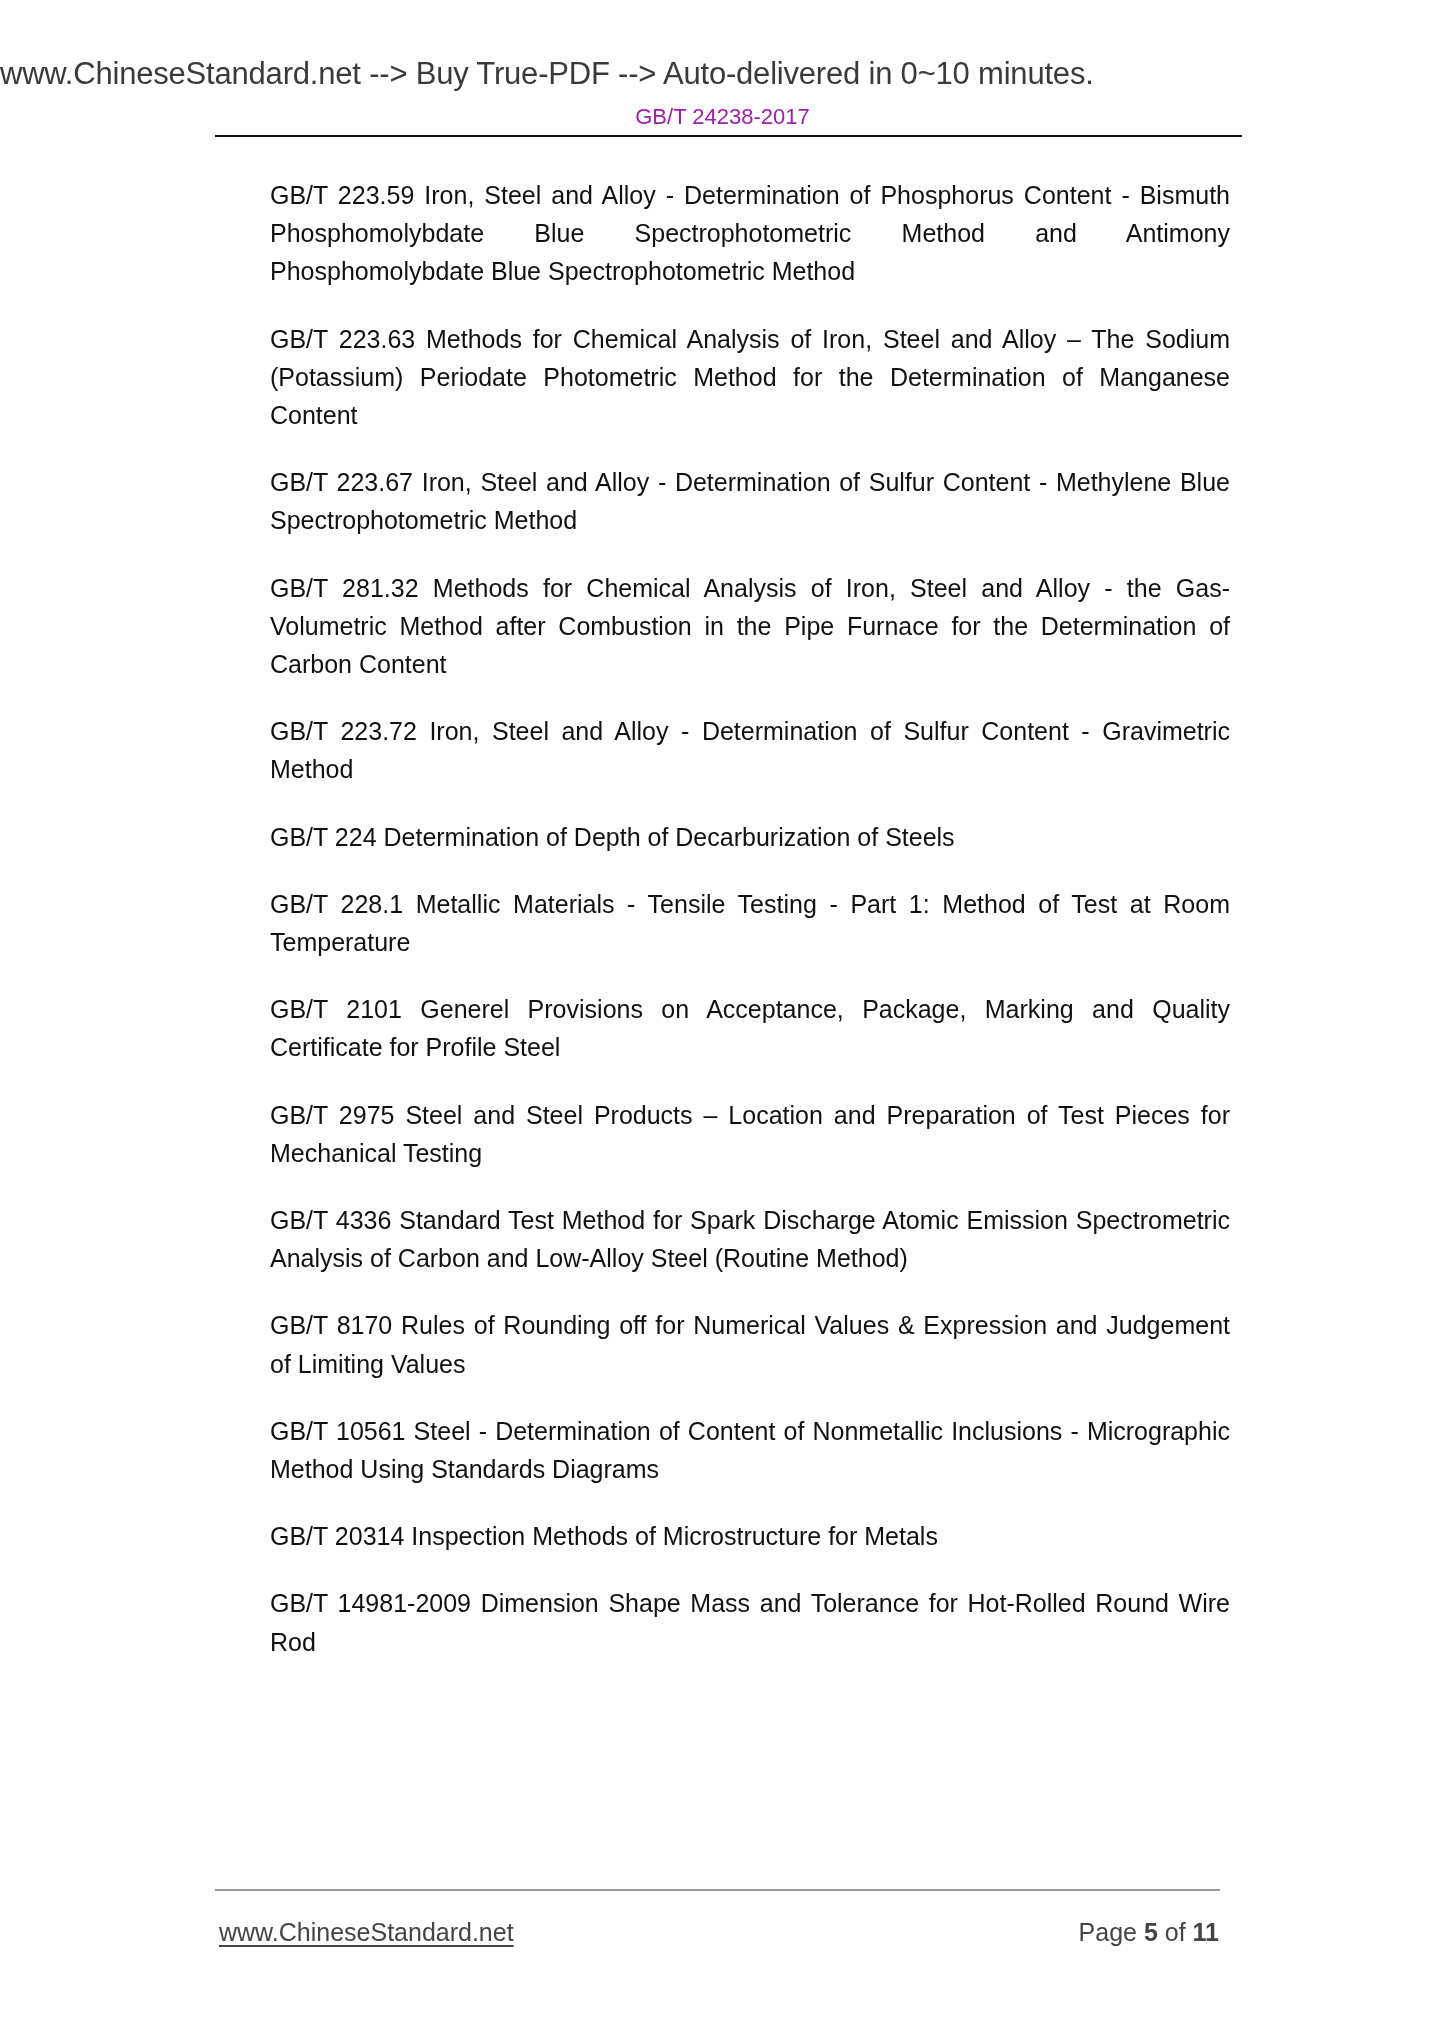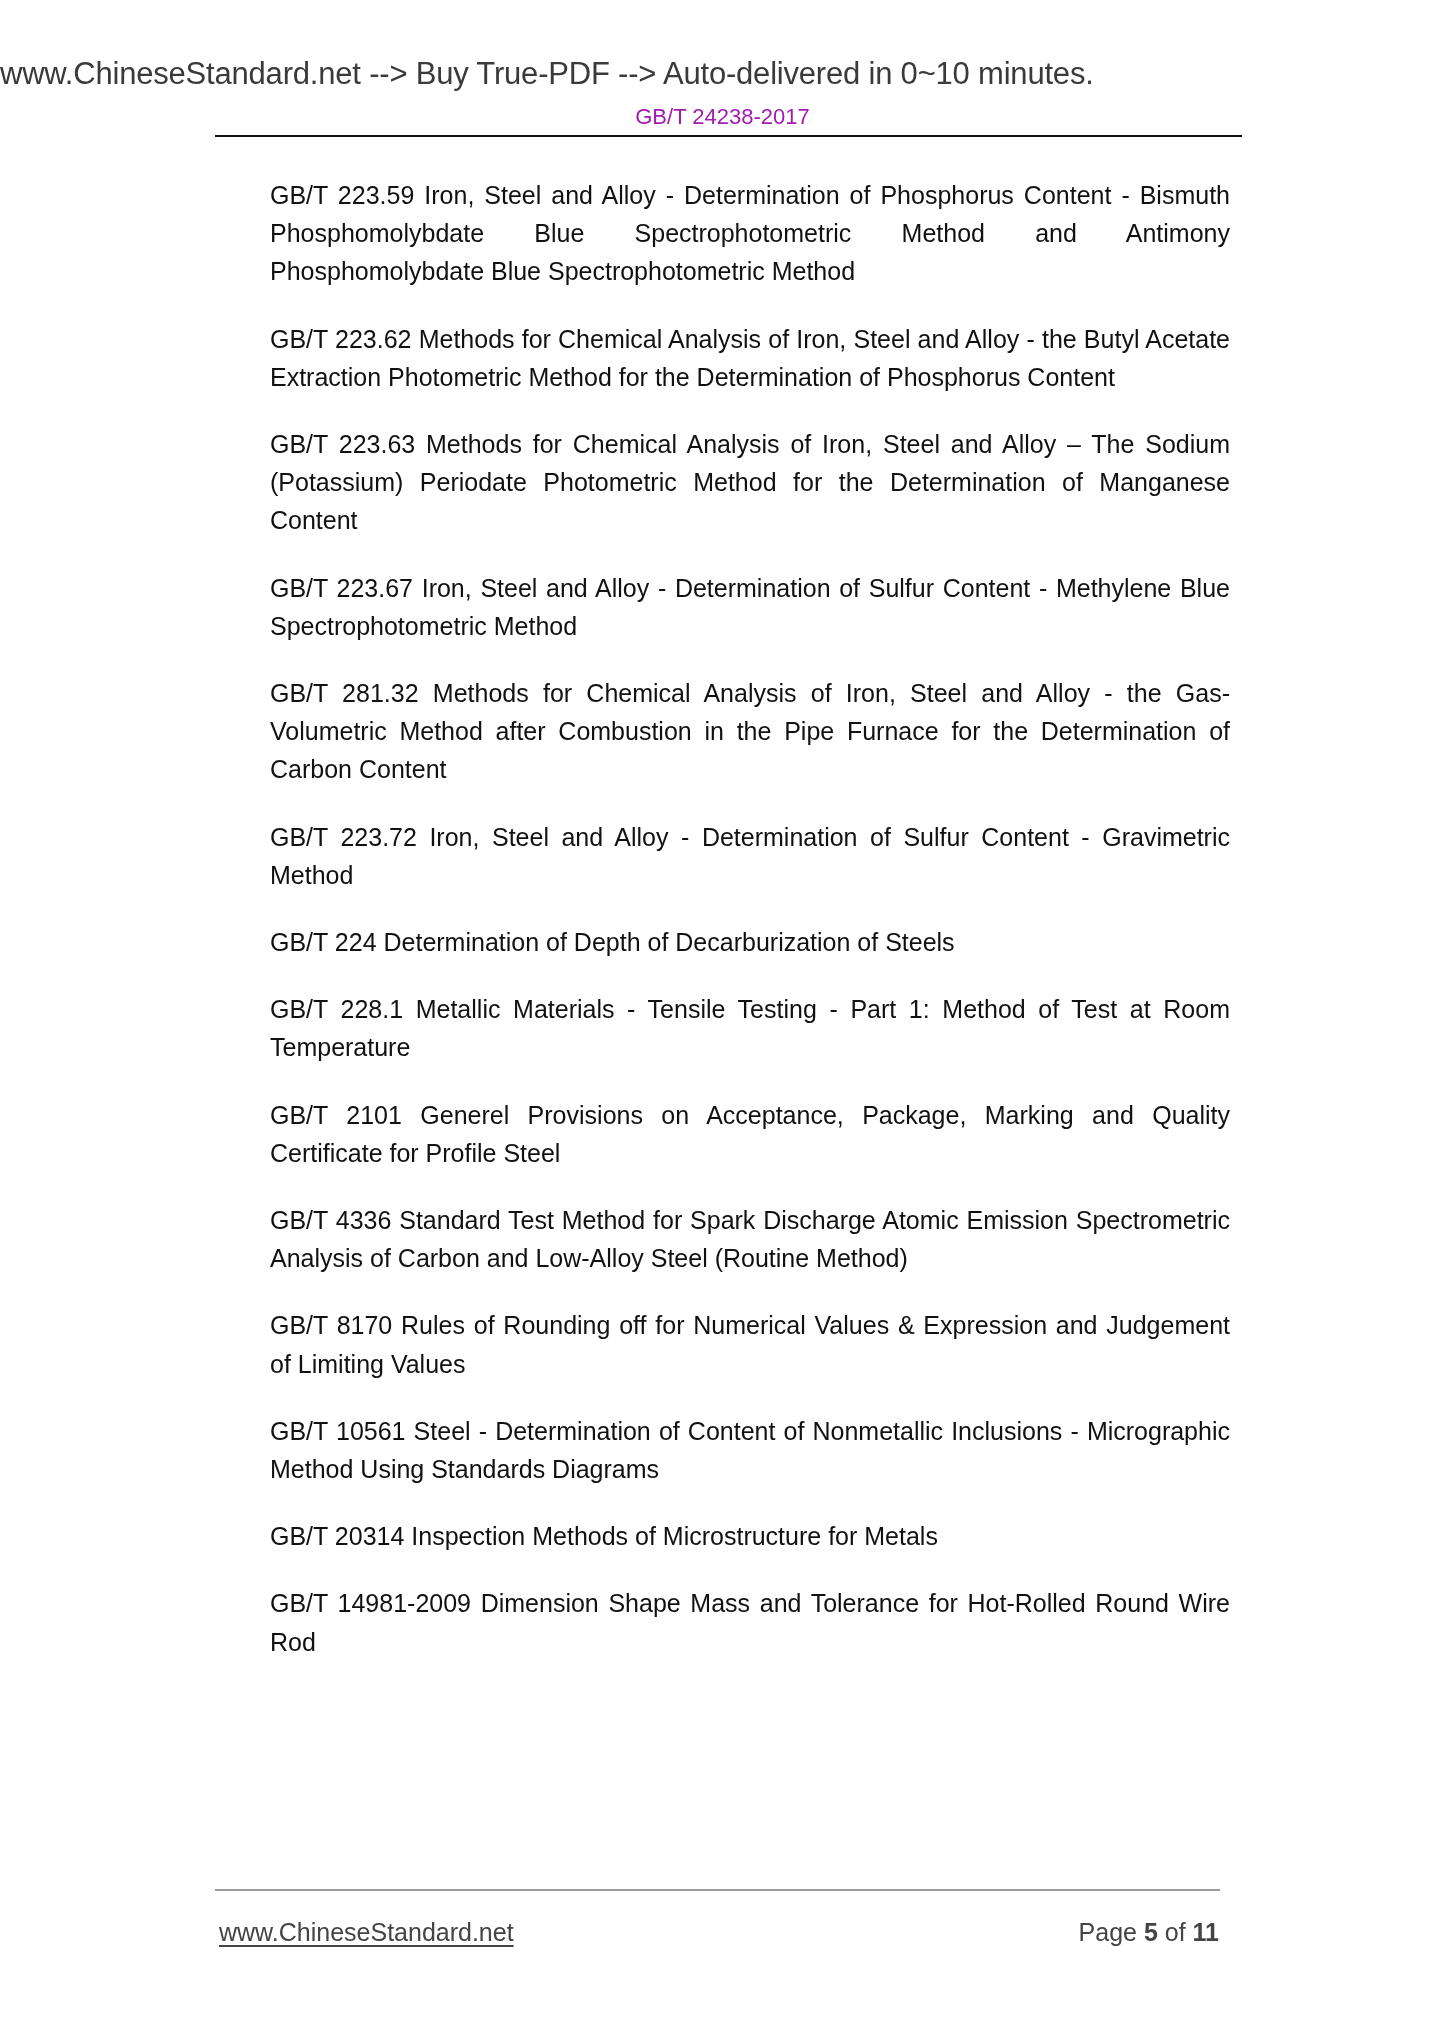--- a/index.html
+++ b/index.html
@@ -20,28 +20,28 @@
 </style>
 </head>
 <body>
 
 <div class="banner">www.ChineseStandard.net --&gt; Buy True-PDF --&gt; Auto-delivered in 0~10 minutes.</div>
 <div class="docid">GB/T 24238-2017</div>
 <div class="header-rule"></div>
 
 <div class="refs">
   <p class="ref">GB/T 223.59 Iron, Steel and Alloy - Determination of Phosphorus Content - Bismuth Phosphomolybdate Blue Spectrophotometric Method and Antimony Phosphomolybdate Blue Spectrophotometric Method</p>
-  <p class="ref">GB/T 223.62 Methods for Chemical Analysis of Iron, Steel and Alloy - the Butyl Acetate Extraction Photometric Method for the Determination of Phosphorus Content</p>
   <p class="ref">GB/T 223.63 Methods for Chemical Analysis of Iron, Steel and Alloy – The Sodium (Potassium) Periodate Photometric Method for the Determination of Manganese Content</p>
   <p class="ref">GB/T 223.67 Iron, Steel and Alloy - Determination of Sulfur Content - Methylene Blue Spectrophotometric Method</p>
   <p class="ref">GB/T 281.32 Methods for Chemical Analysis of Iron, Steel and Alloy - the Gas-Volumetric Method after Combustion in the Pipe Furnace for the Determination of Carbon Content</p>
   <p class="ref">GB/T 223.72 Iron, Steel and Alloy - Determination of Sulfur Content - Gravimetric Method</p>
   <p class="ref">GB/T 224 Determination of Depth of Decarburization of Steels</p>
   <p class="ref">GB/T 228.1 Metallic Materials - Tensile Testing - Part 1: Method of Test at Room Temperature</p>
   <p class="ref">GB/T 2101 Generel Provisions on Acceptance, Package, Marking and Quality Certificate for Profile Steel</p>
+  <p class="ref">GB/T 2975 Steel and Steel Products – Location and Preparation of Test Pieces for Mechanical Testing</p>
   <p class="ref">GB/T 4336 Standard Test Method for Spark Discharge Atomic Emission Spectrometric Analysis of Carbon and Low-Alloy Steel (Routine Method)</p>
   <p class="ref">GB/T 8170 Rules of Rounding off for Numerical Values &amp; Expression and Judgement of Limiting Values</p>
   <p class="ref">GB/T 10561 Steel - Determination of Content of Nonmetallic Inclusions - Micrographic Method Using Standards Diagrams</p>
   <p class="ref">GB/T 20314 Inspection Methods of Microstructure for Metals</p>
   <p class="ref">GB/T 14981-2009 Dimension Shape Mass and Tolerance for Hot-Rolled Round Wire Rod</p>
 </div>
 
 <div class="footer-rule"></div>
 <a class="footer-link">www.ChineseStandard.net</a>
 <div class="footer-page"><span>Page </span><b>5</b><span> of </span><b>11</b></div>

